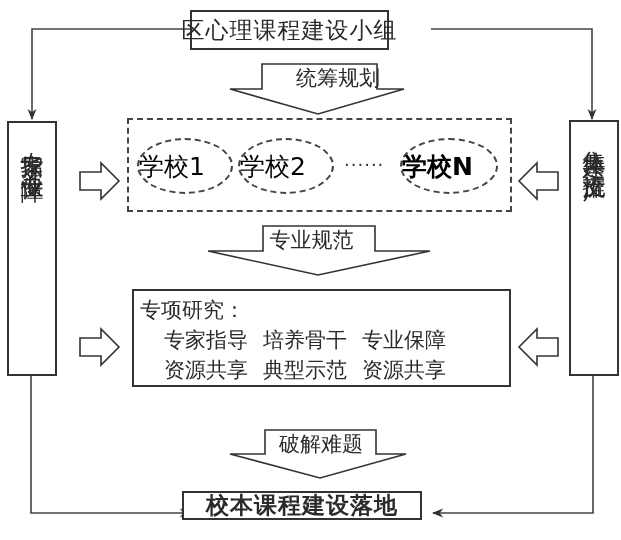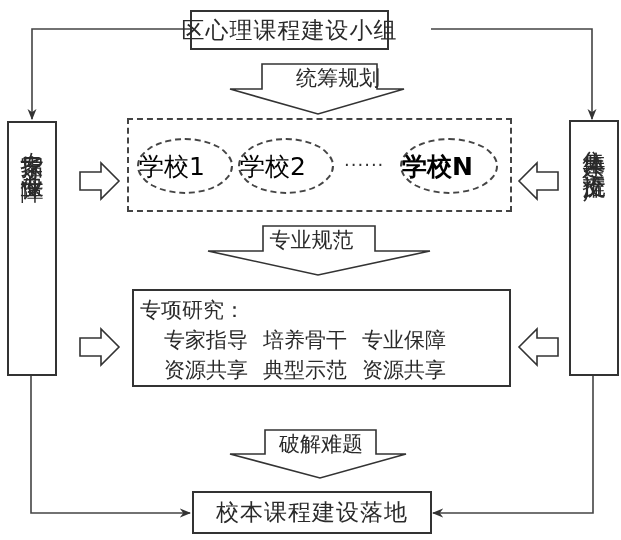--- a/index.html
+++ b/index.html
@@ -84,15 +84,15 @@
 <div class="content" style="left:132px;top:289px;width:379px;height:98px;">
   <div class="line">专项研究：</div>
   <div class="line indent">
     <span>专家指导</span><span>培养骨干</span><span>专业保障</span>
   </div>
   <div class="line indent">
     <span>资源共享</span><span>典型示范</span><span>资源共享</span>
   </div>
 </div>
 
-<div class="box" style="left:192px;top:491px;width:240px;height:43px;">
+<div class="box" style="left:182px;top:491px;width:240px;height:29px;font-weight:bold;">
   <span class="txt">校本课程建设落地</span>
 </div>
 
 </body></html>

